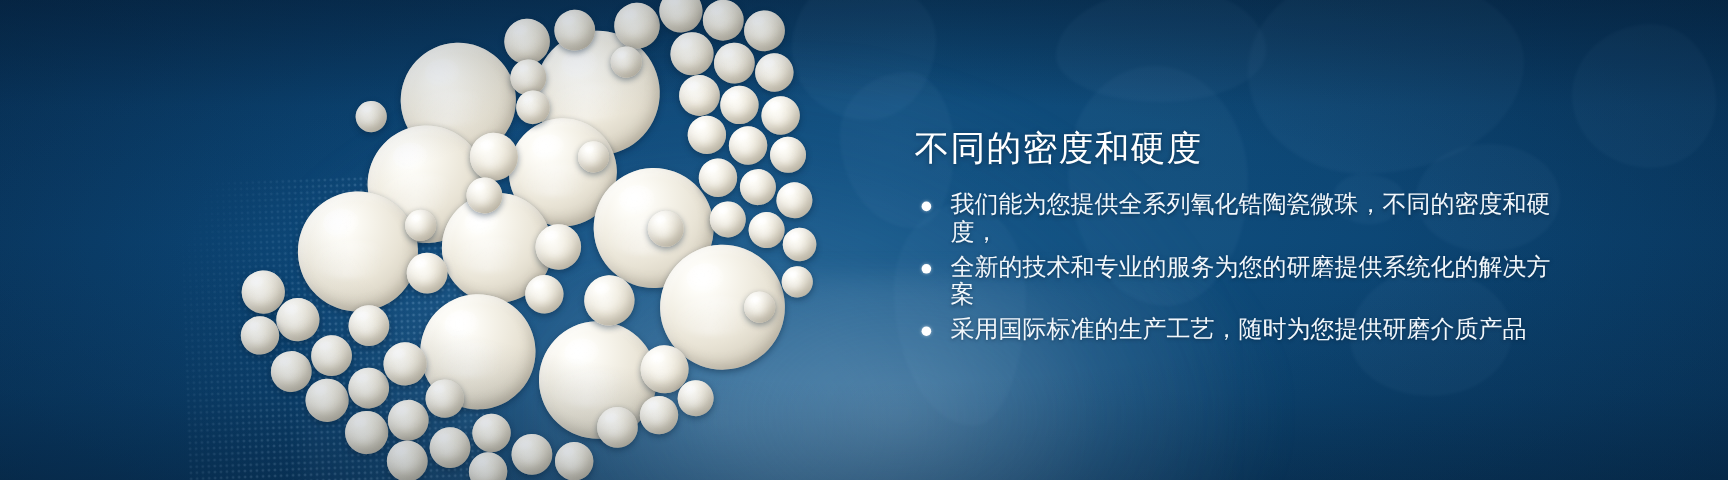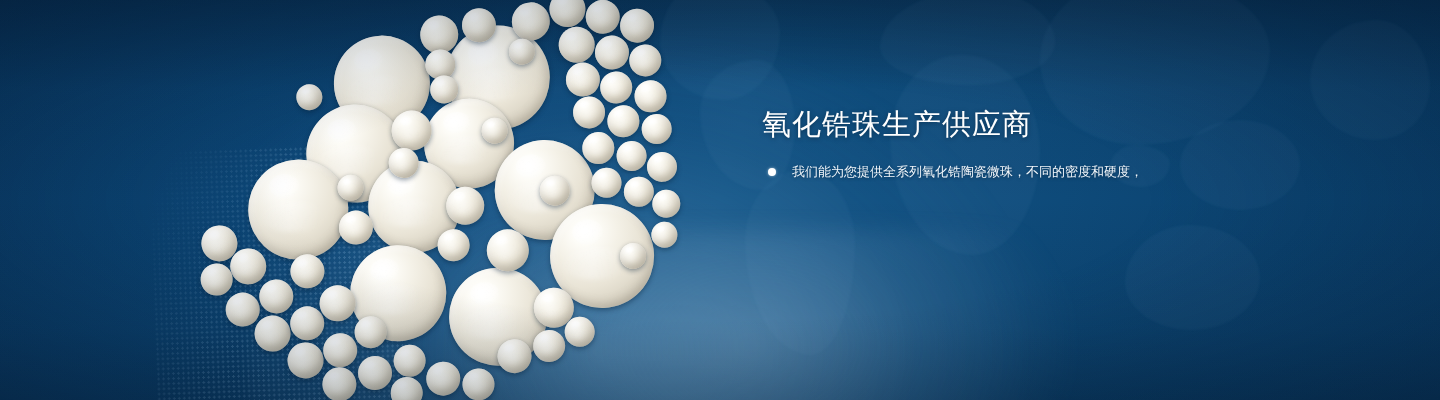--- a/index.html
+++ b/index.html
@@ -150,21 +150,21 @@
     white-space:nowrap;
   }
   ul.points{
     list-style:none;
     margin:0;padding:0;
   }
   ul.points li{
     position:relative;
     padding-left:30px;
     margin-bottom:6px;
-    font-size:13px;
+    font-size:20px;
     line-height:23px;
     color:#f2f7fb;
     text-shadow:0 1px 3px rgba(3,26,48,.50);
   }
   ul.points li .dot{
     position:absolute;
     left:6px;top:8px;
     width:8px;height:8px;
     border-radius:50%;
     background:#ffffff;
@@ -269,27 +269,35 @@
     <div class="bead" style="left:420px;top:330px;width:30px;height:30px;"></div>
     <div class="bead" style="left:344px;top:128px;width:26px;height:26px;"></div>
     <div class="bead" style="left:510px;top:238px;width:26px;height:26px;"></div>
     <div class="bead" style="left:478px;top:258px;width:26px;height:26px;"></div>
   </div>
 
   <div class="vig"></div>
 
   <div id="copy">
 
-    <h1 id="headline">氧化锆珠生产供应商</h1>
+    <h1 id="headline">不同的密度和硬度</h1>
 
     <ul class="points">
 
       <li>
         <span class="dot"></span>
         <span class="ln">我们能为您提供全系列氧化锆陶瓷微珠，不同的密度和硬度，</span>
       </li>
 
-
+      <li>
+        <span class="dot"></span>
+        <span class="ln">全新的技术和专业的服务为您的研磨提供系统化的解决方案</span>
+      </li>
+
+      <li>
+        <span class="dot"></span>
+        <span class="ln">采用国际标准的生产工艺，随时为您提供研磨介质产品</span>
+      </li>
 
     </ul>
   </div>
 
 </div>
 
 </body></html>

